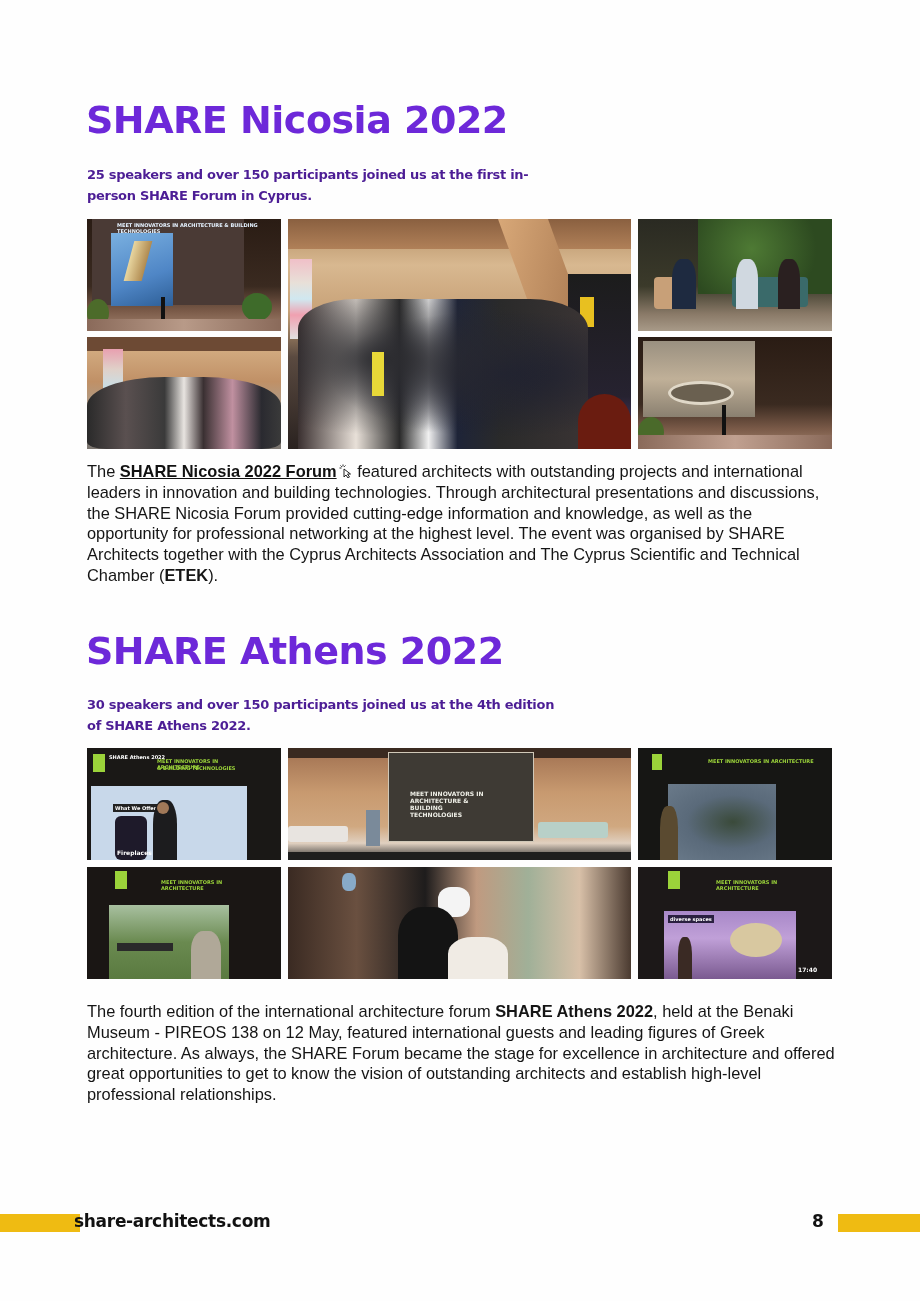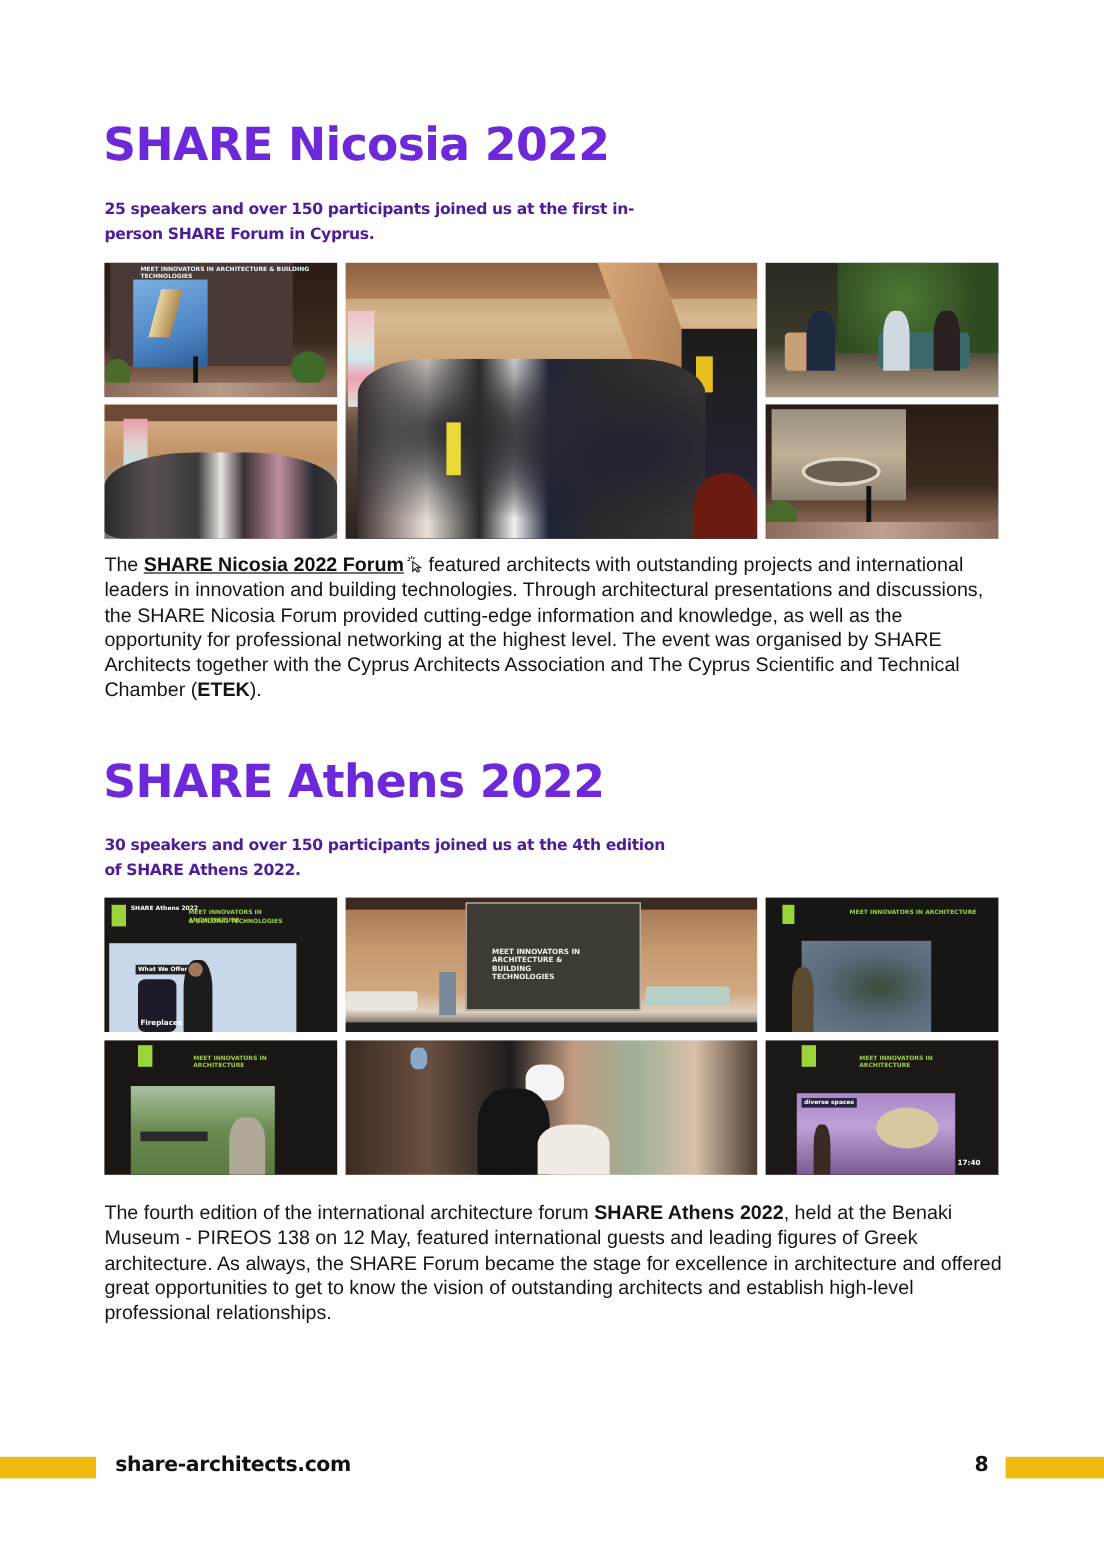--- a/index.html
+++ b/index.html
@@ -147,16 +147,16 @@
     <div class="screentext" style="left:160px;top:100px;font-size:6px;">17:40</div>
   </div>
 </div>
 
 <p class="body" style="top:973px;margin-top:28px;">
   <span>The fourth edition of the international architecture forum </span><b>SHARE Athens 2022</b><span>, held at the Benaki Museum - PIREOS 138 on 12 May, featured international guests and leading figures of Greek architecture. As always, the SHARE Forum became the stage for excellence in architecture and offered great opportunities to get to know the vision of outstanding architects and establish high-level professional relationships.</span>
 </p>
 
 <div>
   <div class="bar" style="left:0;width:80px;"></div>
-  <span class="footer-text" style="left:96px;">share-architects.com</span>
+  <span class="footer-text" style="left:74px;">share-architects.com</span>
   <span class="footer-text" style="left:812px;">8</span>
   <div class="bar" style="left:838px;width:82px;"></div>
 </div>
 
 </body></html>

